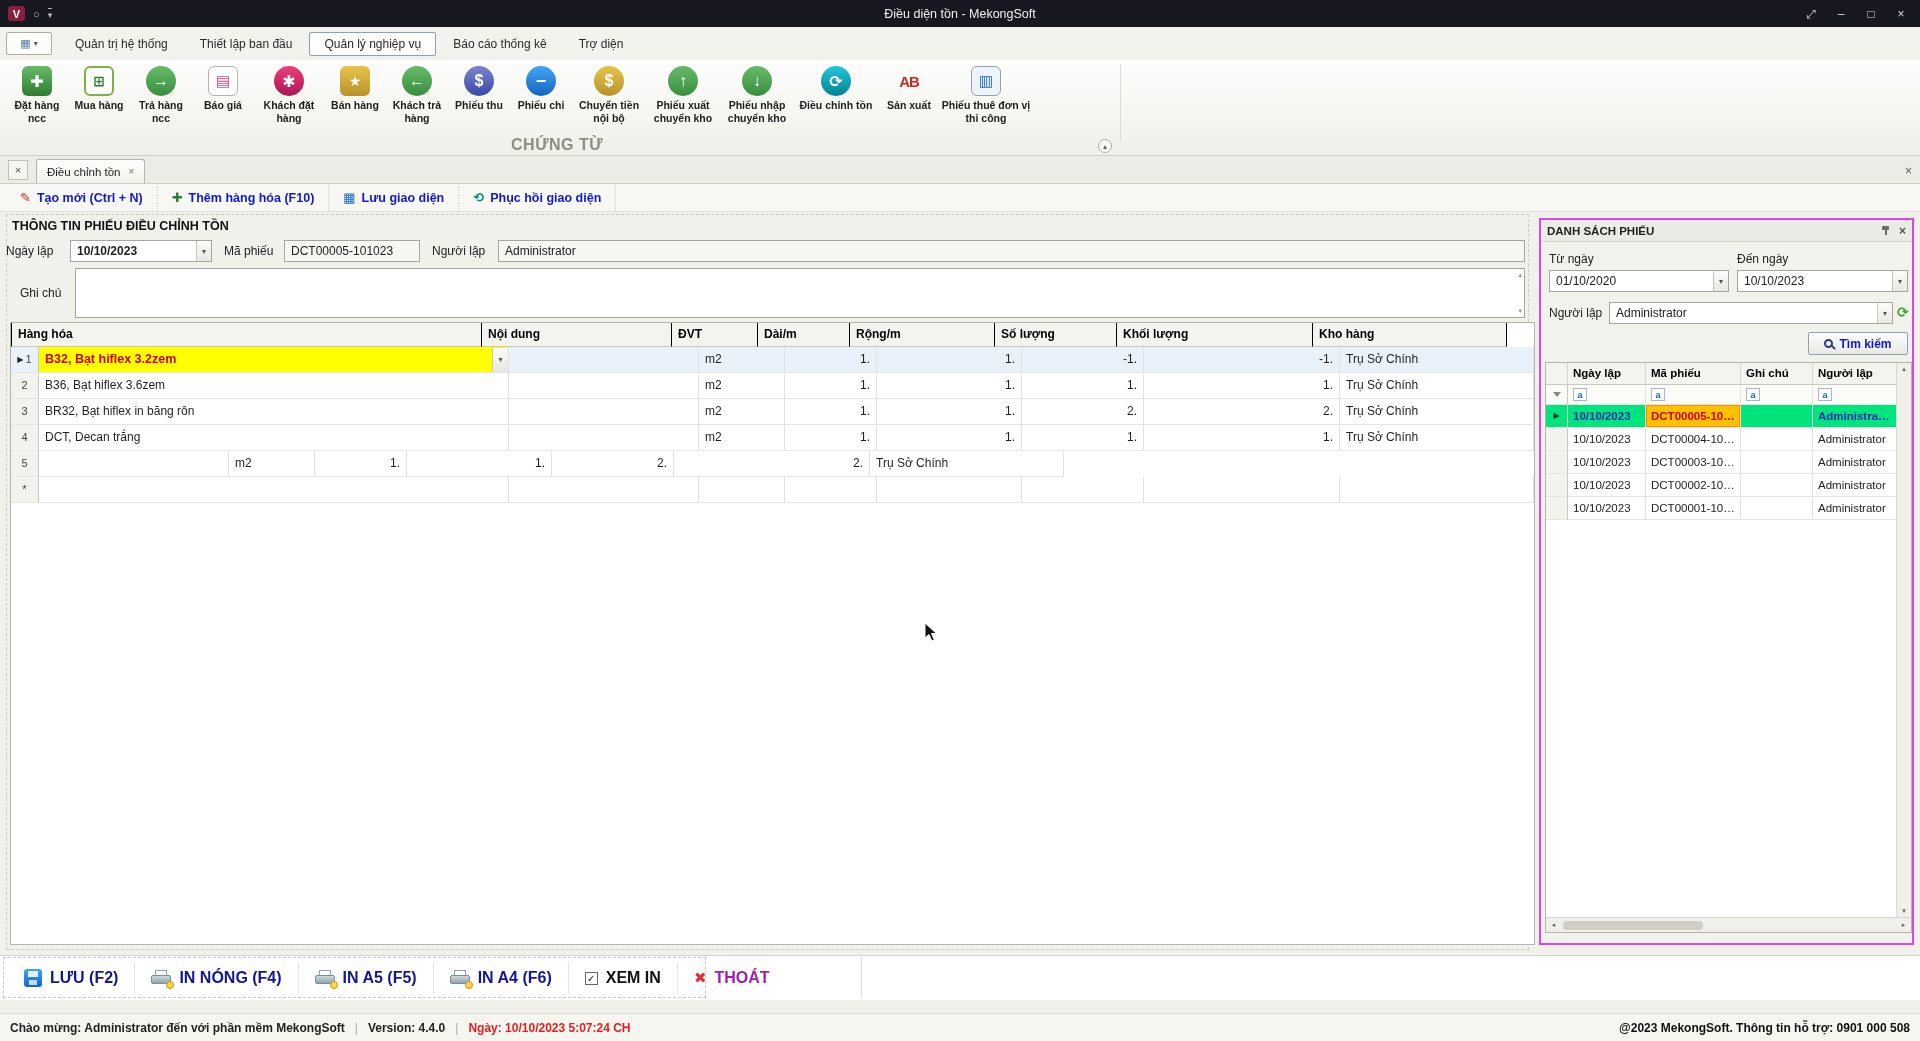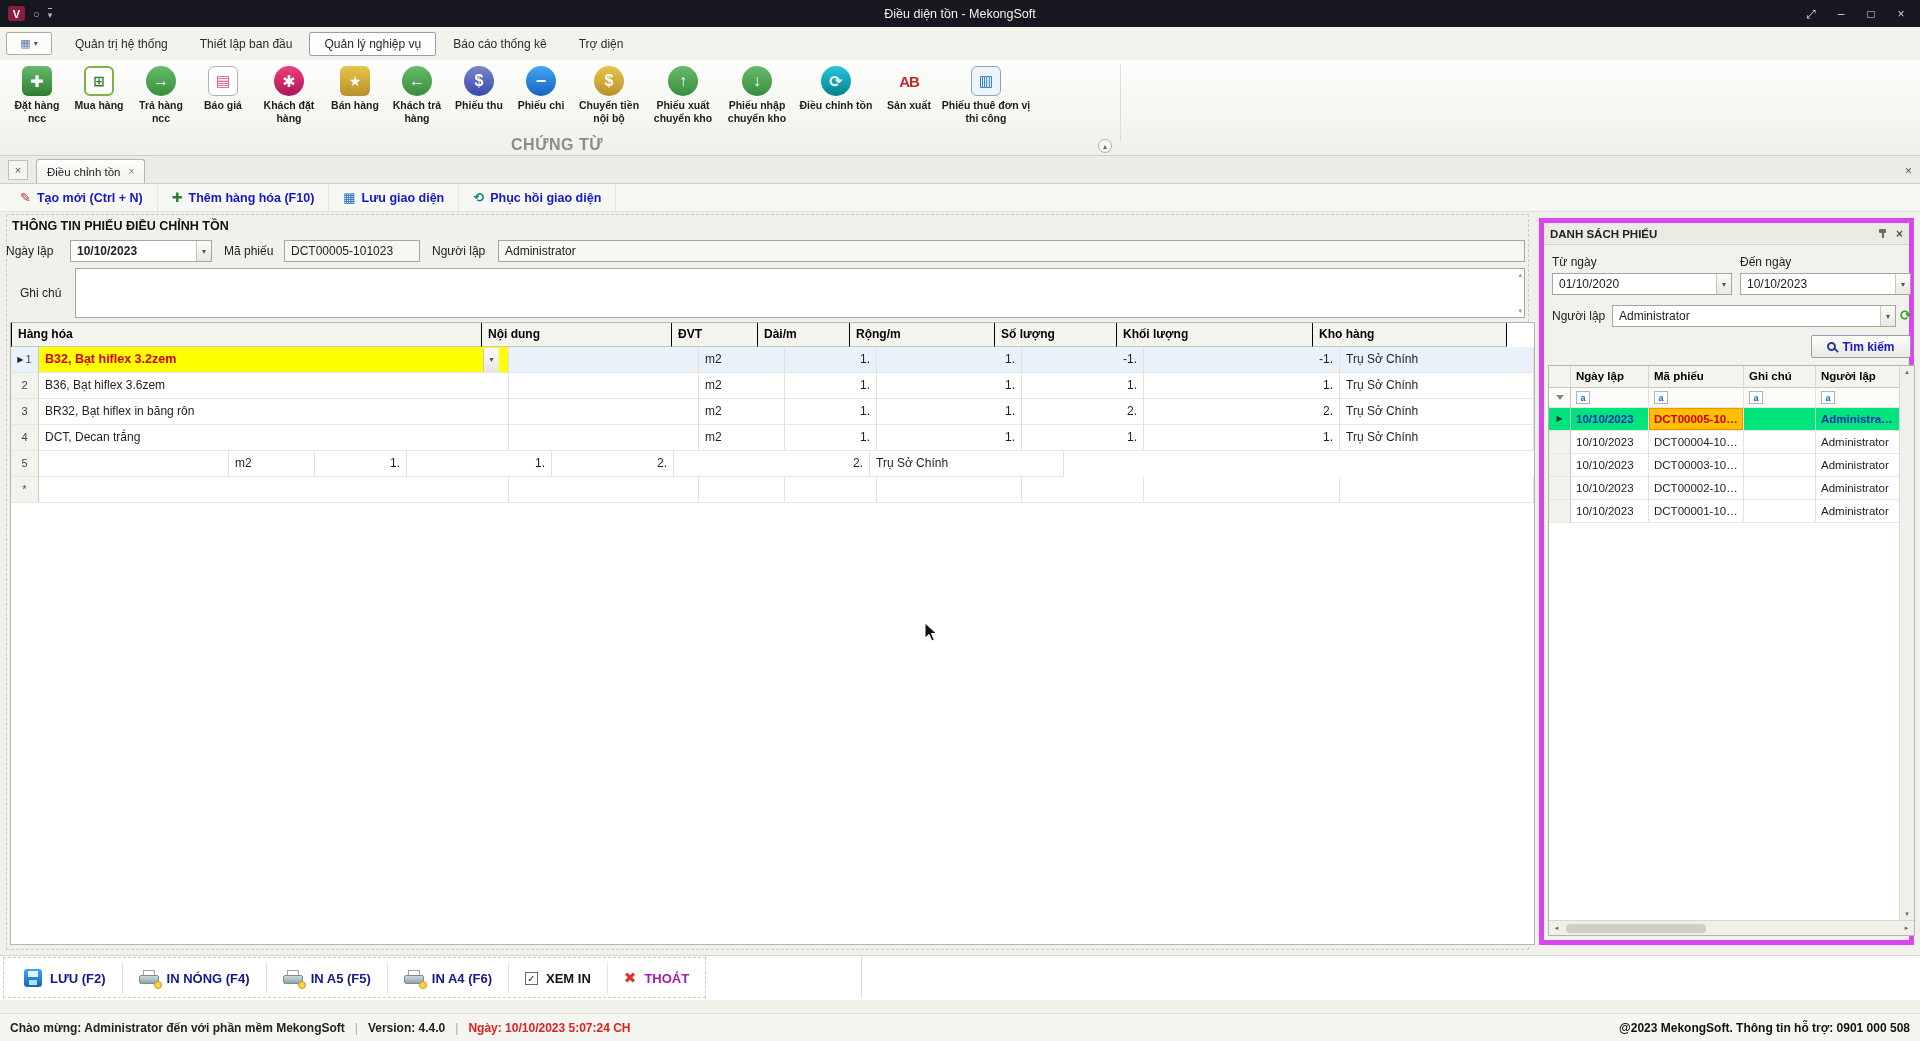--- a/index.html
+++ b/index.html
@@ -76,27 +76,27 @@
   
   .dashed-left { position:absolute; left:6px; top:214px; width:1523px; height:736px; border:1px dashed #ccccc2; pointer-events:none; }
   .main-grid { position:absolute; left:10px; top:322px; width:1525px; height:623px; background:#fff; border:1px solid #b5b5ad; overflow:hidden; }
   .r { display:flex; }
   .c { flex:none; border-right:1px solid #e3e3db; border-bottom:1px solid #e7e7df; height:26px; line-height:25px; padding:0 6px; overflow:hidden; white-space:nowrap; font-size:12px; color:#1f1f1f; }
   .hr .c { height:24px; line-height:23px; background:#f4f4ef; border-right:1px solid #000000; border-bottom:1px solid #c8c8c0; font-weight:bold; color:#000; }
   .w-ind{width:28px} .w-hh{width:470px} .w-nd{width:190px} .w-dvt{width:86px} .w-dai{width:92px} .w-rong{width:145px} .w-sl{width:122px} .w-kl{width:196px} .w-kho{width:194px}
   .ind { background:#f3f3ee; border-right:1px solid #c9c9c1; padding:0; font-size:11px; color:#444; display:flex; align-items:center; justify-content:center; gap:2px; }
   .num { text-align:right; }
   .row-sel .c { background:#e9f1fb; }
-  .cell-yellow { background:#ffff00 !important; color:#d40000; font-weight:bold; font-size:12.5px; display:flex; align-items:center; padding-right:9px; }
+  .cell-yellow { background:#ffff00 !important; color:#d40000; font-weight:bold; font-size:12.5px; display:flex; align-items:center; padding-right:0; }
   .cell-yellow .t { flex:1; overflow:hidden; white-space:nowrap; }
   .cell-yellow .combo-btn { width:16px; height:24px; border-left:1px solid #c6c6be; background:linear-gradient(#fbfbf9,#e7e7e0); color:#555; font-size:8px; display:flex; align-items:center; justify-content:center; }
   .cur-arrow { font-size:8px; color:#222; }
 
   
-  .side-panel { position:absolute; left:1539px; top:218px; width:375px; height:727px; background:#f2f2ed; border:5px solid #d946ef; }
+  .side-panel { position:absolute; left:1539px; top:218px; width:375px; height:727px; background:#f2f2ed; border:2px solid #d946ef; }
   .sp-header { height:22px; background:#ebebe4; border-bottom:1px solid #d2d2c9; display:flex; align-items:center; padding:0 6px; }
   .sp-title { font-size:11.5px; font-weight:bold; color:#222; flex:1; }
   .pin-icon { width:11px; height:11px; position:relative; display:inline-block; margin-right:8px; }
   .pin-icon::before { content:""; position:absolute; left:2px; top:1px; width:7px; height:4px; background:#6b6b66; border-radius:1px; }
   .pin-icon::after { content:""; position:absolute; left:5px; top:5px; width:2px; height:5px; background:#6b6b66; }
   .sp-close { font-size:12px; color:#555; font-weight:bold; }
   .sp-label { position:absolute; font-size:12px; color:#222; }
   .sp-box { position:absolute; height:22px; background:#fff; border:1px solid #a6a69e; display:flex; align-items:center; padding:0 6px; font-size:12px; }
   .sp-box .val{flex:1; overflow:hidden; white-space:nowrap;}
   .sp-box .caret{ width:15px; height:20px; margin-right:-6px; border-left:1px solid #c6c6be; background:linear-gradient(#fbfbf9,#e9e9e2); display:flex; align-items:center; justify-content:center; font-size:8px; color:#555; }
@@ -120,21 +120,21 @@
   .hscroll { position:absolute; left:0; right:0; bottom:0; height:15px; background:#f0f0ea; border-top:1px solid #d8d8d0; display:flex; align-items:center; font-size:7px; color:#666; }
   .hs-btn { width:15px; text-align:center; }
   .hs-thumb { width:140px; height:9px; background:#cfcfc6; border-radius:4px; margin-left:2px; }
   .hs-spacer { flex:1; }
 
   
   .bottom-bar { position:absolute; left:0; top:955px; width:1920px; height:45px; background:#fff; border-top:1px solid #d5d5cd; display:flex; align-items:center; }
   .dashed-bottom { position:absolute; left:3px; top:957px; width:703px; height:41px; border:1px dashed #ccccc2; pointer-events:none; }
   .bb-divider { position:absolute; left:861px; top:957px; height:41px; width:1px; background:#dcdcd4; }
   .bb-btn { display:flex; align-items:center; gap:8px; padding:0 16px; height:32px; border-right:1px solid #e5e5de; }
-  .bb-label { font-size:13px; font-weight:bold; color:#14178c; }
+  .bb-label { font-size:16px; font-weight:bold; color:#14178c; }
   .bb-thoat .bb-label { color:#a21caf;text-align:right; }
   .save-ic { width:18px; height:18px; background:linear-gradient(#42a5f5,#1565c0); border-radius:3px; position:relative; flex:none; }
   .save-ic::before { content:""; position:absolute; left:4px; top:2px; right:4px; height:6px; background:#e3f2fd; }
   .save-ic::after { content:""; position:absolute; left:5px; bottom:2px; right:5px; height:5px; background:#bbdefb; }
   .printer-ic { width:20px; height:17px; position:relative; flex:none; }
   .printer-ic .pbody { position:absolute; left:0; right:0; top:5px; height:9px; background:linear-gradient(#cfd8dc,#90a4ae); border:1px solid #78909c; border-radius:2px; }
   .printer-ic .ppaper { position:absolute; left:4px; top:0; width:12px; height:6px; background:#fff; border:1px solid #98a2ad; }
   .printer-ic .pbadge { position:absolute; right:-3px; bottom:-2px; width:8px; height:8px; background:#ffd54f; border:1px solid #c79a00; border-radius:50%; }
   .chk { width:13px; height:13px; border:1px solid #666; background:#fff; display:flex; align-items:center; justify-content:center; font-size:10px; font-weight:bold; color:#222; flex:none; }
   .thoat-x { color:#e03131; font-size:15px; font-weight:bold; }

